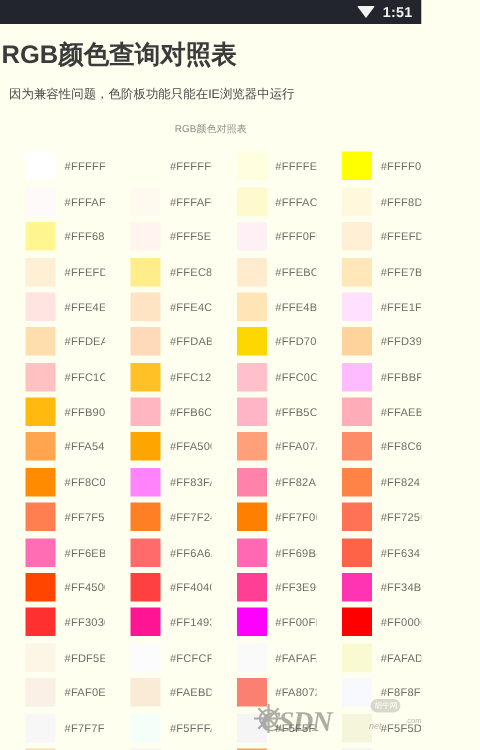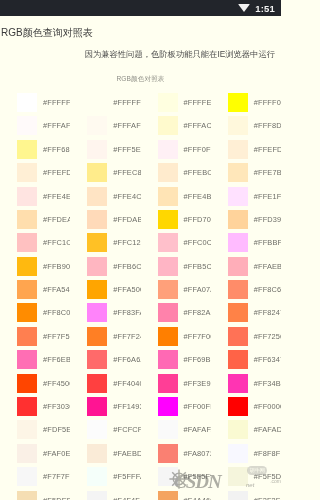--- a/index.html
+++ b/index.html
@@ -38,28 +38,29 @@
     font-size: 9.5px;
     font-weight: bold;
     letter-spacing: .2px;
   }
 
   
   #page-header {
     padding: 11px 0 7px 1px;
   }
   #page-title {
-    font-size: 10px;
+    font-size: 17px;
     color: #3b3b3b;
     line-height: 1.2;
     white-space: nowrap;
+    font-weight: bold;
   }
 
   #notice-bar {
-    text-align: right;
+    text-align: left;
     padding: 3px 6px 0 6px;
   }
   #notice-text {
     font-size: 8.3px;
     color: #4a4a4a;
     line-height: 1.3;
     white-space: nowrap;
   }
 
   #subtitle-bar {

